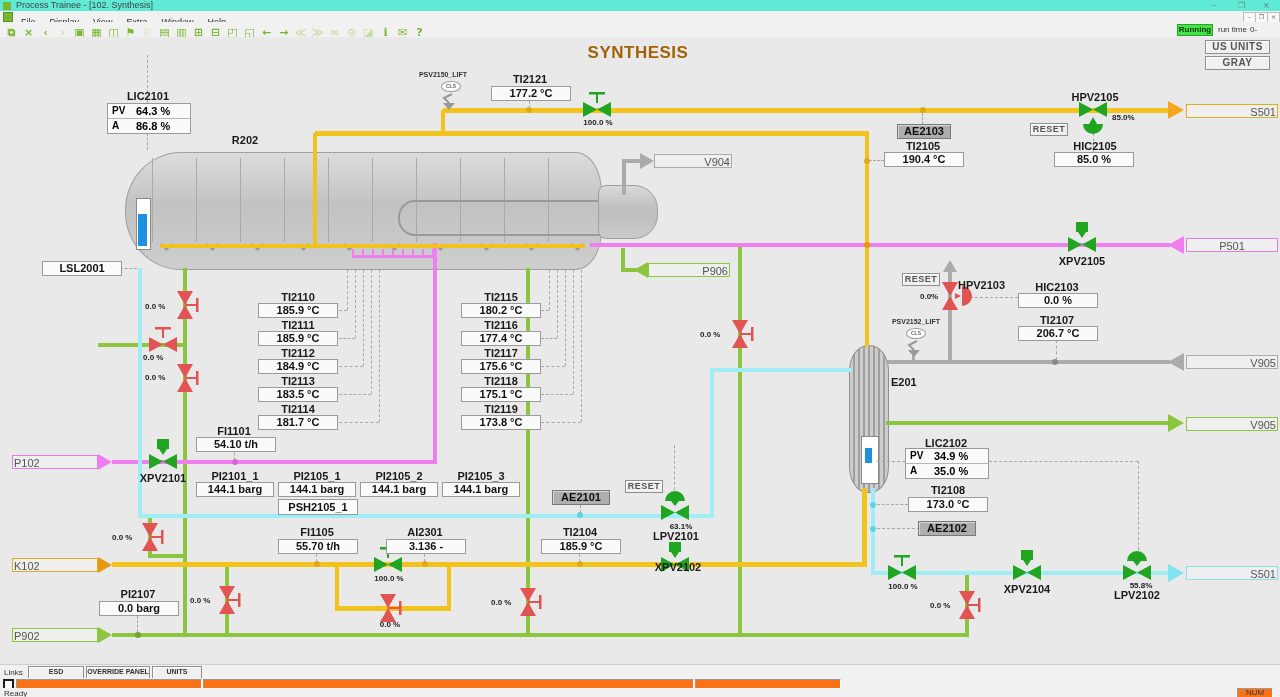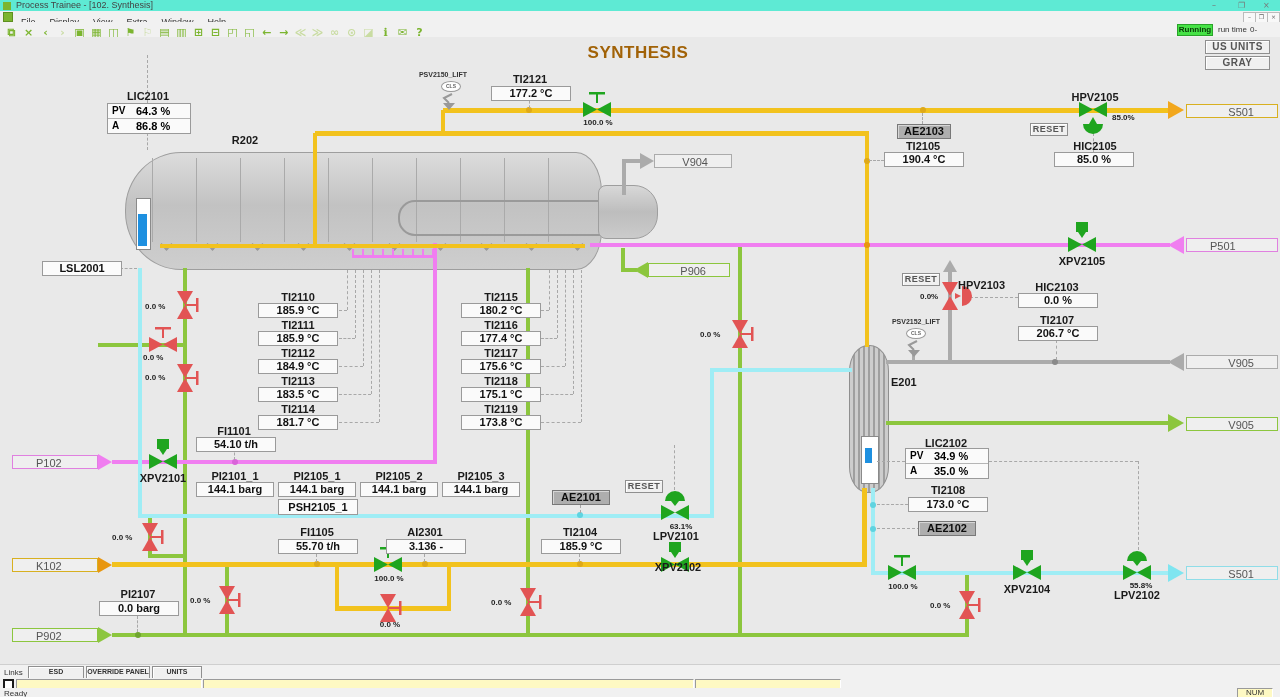--- a/index.html
+++ b/index.html
@@ -21,21 +21,21 @@
   .canvasbg{position:absolute;left:0;top:37px;width:1280px;height:627px;background:#e9e9e9}
   .title{position:absolute;font:bold 17px "Liberation Sans",sans-serif;color:#a16207;letter-spacing:.5px;white-space:nowrap}
   .lbl{position:absolute;font:bold 11px "Liberation Sans",sans-serif;color:#1a1a1a;white-space:nowrap}
   .c{transform:translateX(-50%)}
   .sm{font-size:7px;color:#333}
   .pct{position:absolute;font:bold 8px "Liberation Sans",sans-serif;color:#222;white-space:nowrap}
   .vbox{position:absolute;background:#fafafa;border:1px solid #9a9a9a;font:bold 11px/13px "Liberation Sans",sans-serif;text-align:center;color:#111;white-space:nowrap}
   .plate{position:absolute;background:#fbfbfb;border:1px solid #9a9a9a;font:bold 11px/13px "Liberation Sans",sans-serif;text-align:center;color:#111}
   .ae{position:absolute;background:#aeaeae;border:1px solid #787878;box-shadow:inset 1px 1px 0 #d6d6d6;font:bold 11px/13px "Liberation Sans",sans-serif;text-align:center;color:#0d0d0d}
   .btn3{position:absolute;background:#f0f0f0;border:1px solid #8f8f8f;box-shadow:inset 1px 1px 0 #fff;font:bold 9px/11px "Liberation Sans",sans-serif;color:#555;text-align:center;letter-spacing:.5px}
-  .stream{position:absolute;height:14px;background:#efefef;font:11px/14px "Liberation Sans",sans-serif;color:#555;box-sizing:border-box;padding:0 23px;white-space:nowrap}
+  .stream{position:absolute;height:14px;background:#efefef;font:11px/14px "Liberation Sans",sans-serif;color:#555;box-sizing:border-box;padding:0 1px;white-space:nowrap}
   .tri{position:absolute;width:0;height:0}
   .pipe{position:absolute}
   .py{background:#f2c21d}.pg{background:#8cc63e}.pp{background:#f07ef0}.pc{background:#9fedf5}.pgy{background:#ababab}
   .dv{position:absolute;border-left:1px dashed #a8a8a8}
   .dh{position:absolute;border-top:1px dashed #a8a8a8}
   .dot{position:absolute;width:6px;height:6px;border-radius:3px}
   .lictbl{position:absolute;width:82px;background:#fafafa;border:1px solid #9a9a9a}
   .lictbl .row{display:flex;height:14px}
   .lictbl .row+.row{border-top:1px solid #b5b5b5}
   .lictbl .k{width:24px;padding-left:4px;font:bold 10px/14px "Liberation Sans",sans-serif}
@@ -55,21 +55,21 @@
   
   .ti-item{height:28px}
   .ti-l{font:bold 11px/12px "Liberation Sans",sans-serif;text-align:center;color:#1a1a1a}
   .ti-v{height:13px;background:#fafafa;border:1px solid #9a9a9a;font:bold 11px/13px "Liberation Sans",sans-serif;text-align:center;color:#111}
   .pi-row{display:flex;gap:4px}
   .pi-item{width:78px}
   
   .linksbar{position:absolute;left:0;top:664px;width:1280px;height:14px;background:#f1f1f1;border-top:1px solid #cfcfcf}
   .lbtn{position:absolute;top:666px;height:11px;background:#f0f0f0;border:1px solid #8f8f8f;box-shadow:inset 1px 1px 0 #fff;font:bold 7px/10px "Liberation Sans",sans-serif;color:#333;text-align:center}
   .panelrow{position:absolute;left:0;top:678px;width:1280px;height:10px;background:#f1f1f1}
-  .sunk{position:absolute;height:8px;border:1px solid;border-color:#9a9a9a #fff #fff #9a9a9a;background:#fef9c3}
+  .sunk{position:absolute;height:8px;border:1px solid;border-color:#9a9a9a #fff #fff #9a9a9a;background:#f97316}
   .statusbar{position:absolute;left:0;top:688px;width:1280px;height:9px;background:#f1f1f1;font:8px/9px "Liberation Sans",sans-serif;color:#333}
   svg{display:block}
 </style>
 </head>
 <body>
 
 <div class="titlebar">
   <span class="abs" style="left:3px;top:2px;width:8px;height:8px;background:#7cb530"></span>
   <span class="abs" style="left:16px">Process Trainee - [102. Synthesis]</span>
   <span class="wbtn" style="left:1212px;top:1px">–</span>
@@ -226,21 +226,21 @@
 
 <div class="tri" style="left:98px;top:454px;border-top:8px solid transparent;border-bottom:8px solid transparent;border-left:14px solid #f07ef0"></div>
 <div class="stream" style="left:12px;top:455px;width:86px;border:1px solid #e080e0">P102</div>
 <div class="tri" style="left:98px;top:557px;border-top:8px solid transparent;border-bottom:8px solid transparent;border-left:14px solid #e8960f"></div>
 <div class="stream" style="left:12px;top:558px;width:86px;border:1px solid #d8b020">K102</div>
 <div class="tri" style="left:98px;top:627px;border-top:8px solid transparent;border-bottom:8px solid transparent;border-left:14px solid #8cc63e"></div>
 <div class="stream" style="left:12px;top:628px;width:86px;border:1px solid #8cc63e">P902</div>
 <div class="tri" style="left:1168px;top:101px;border-top:9px solid transparent;border-bottom:9px solid transparent;border-left:16px solid #f2a71d"></div>
 <div class="stream" style="left:1186px;top:104px;width:92px;border:1px solid #d8b020;text-align:right">S501</div>
 <div class="tri" style="left:1168px;top:236px;border-top:9px solid transparent;border-bottom:9px solid transparent;border-right:16px solid #f07ef0"></div>
-<div class="stream" style="left:1186px;top:238px;width:92px;border:1px solid #e080e0;text-align:left">P501</div>
+<div class="stream" style="left:1186px;top:238px;width:92px;border:1px solid #e080e0;text-align:center">P501</div>
 <div class="tri" style="left:1168px;top:353px;border-top:9px solid transparent;border-bottom:9px solid transparent;border-right:16px solid #ababab"></div>
 <div class="stream" style="left:1186px;top:355px;width:92px;border:1px solid #ababab;text-align:right">V905</div>
 <div class="tri" style="left:1168px;top:414px;border-top:9px solid transparent;border-bottom:9px solid transparent;border-left:16px solid #8cc63e"></div>
 <div class="stream" style="left:1186px;top:417px;width:92px;border:1px solid #8cc63e;text-align:right">V905</div>
 <div class="tri" style="left:1168px;top:564px;border-top:9px solid transparent;border-bottom:9px solid transparent;border-left:16px solid #7fe5f0"></div>
 <div class="stream" style="left:1186px;top:566px;width:92px;border:1px solid #8fdde8;text-align:right">S501</div>
 <div class="tri" style="left:640px;top:153px;border-top:8px solid transparent;border-bottom:8px solid transparent;border-left:14px solid #ababab"></div>
 <div class="stream" style="left:654px;top:154px;width:78px;border:1px solid #ababab;text-align:right">V904</div>
 <div class="tri" style="left:634px;top:262px;border-top:8px solid transparent;border-bottom:8px solid transparent;border-right:14px solid #8cc63e"></div>
 <div class="stream" style="left:648px;top:263px;width:82px;border:1px solid #8cc63e;text-align:right">P906</div>

